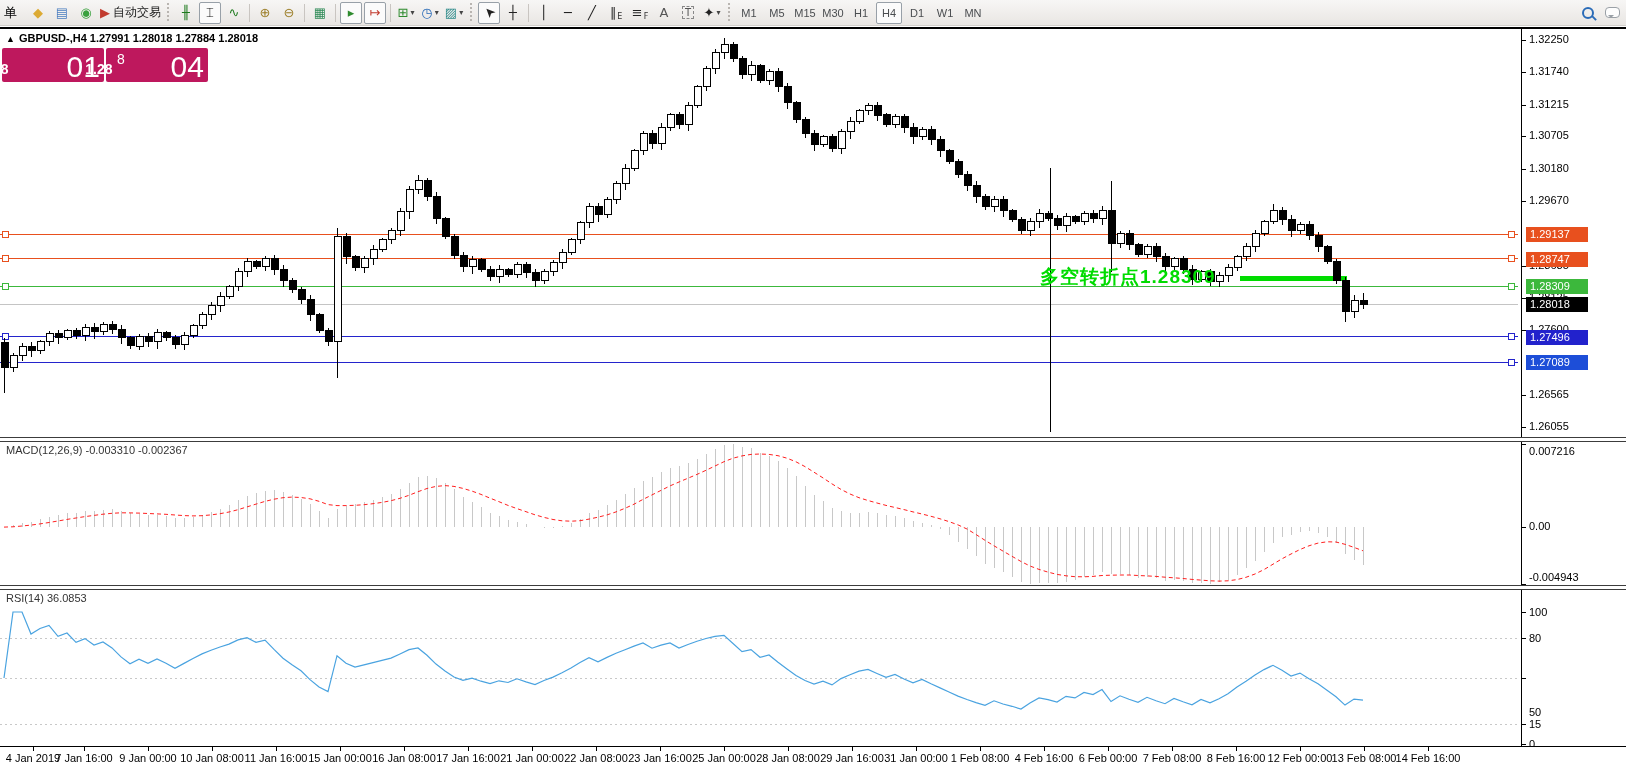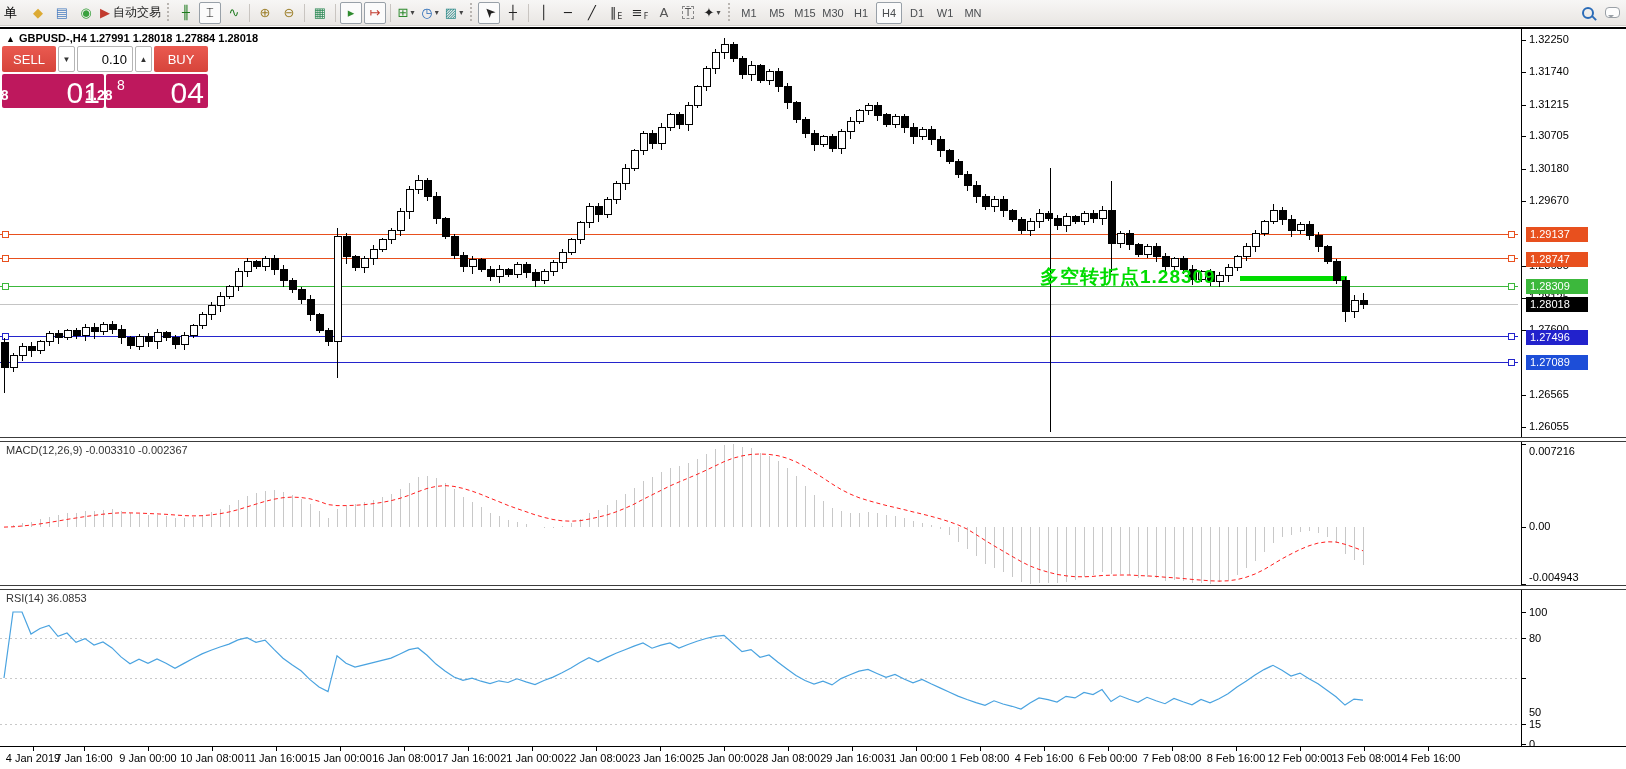--- a/index.html
+++ b/index.html
@@ -765,27 +765,20 @@
       <div class="tlabel" style="left:1364px">13 Feb 08:00</div>
       <div class="ttick" style="left:1428px"></div>
       <div class="tlabel" style="left:1428px">14 Feb 16:00</div>
     </div>
 
   <div id="chart-title">
     <span class="tri">▲</span><span>GBPUSD-,H4  1.27991 1.28018 1.27884 1.28018</span>
   </div>
 
   <div id="quote-panel">
-    <div class="qp-row1">
-      <div class="qp-btn">SELL</div>
-      <div class="qp-spin">▼</div>
-      <input class="qp-vol" value="0.10" style="">
-      <div class="qp-spin">▲</div>
-      <div class="qp-btn">BUY</div>
-    </div>
     <div class="qp-row2">
       <div class="qp-price">
         <span class="pfx">1.28</span>
         <span class="big">01</span>
         <span class="sup">8</span>
       </div>
       <div class="qp-price">
         <span class="pfx">1.28</span>
         <span class="big">04</span>
         <span class="sup">0</span>

